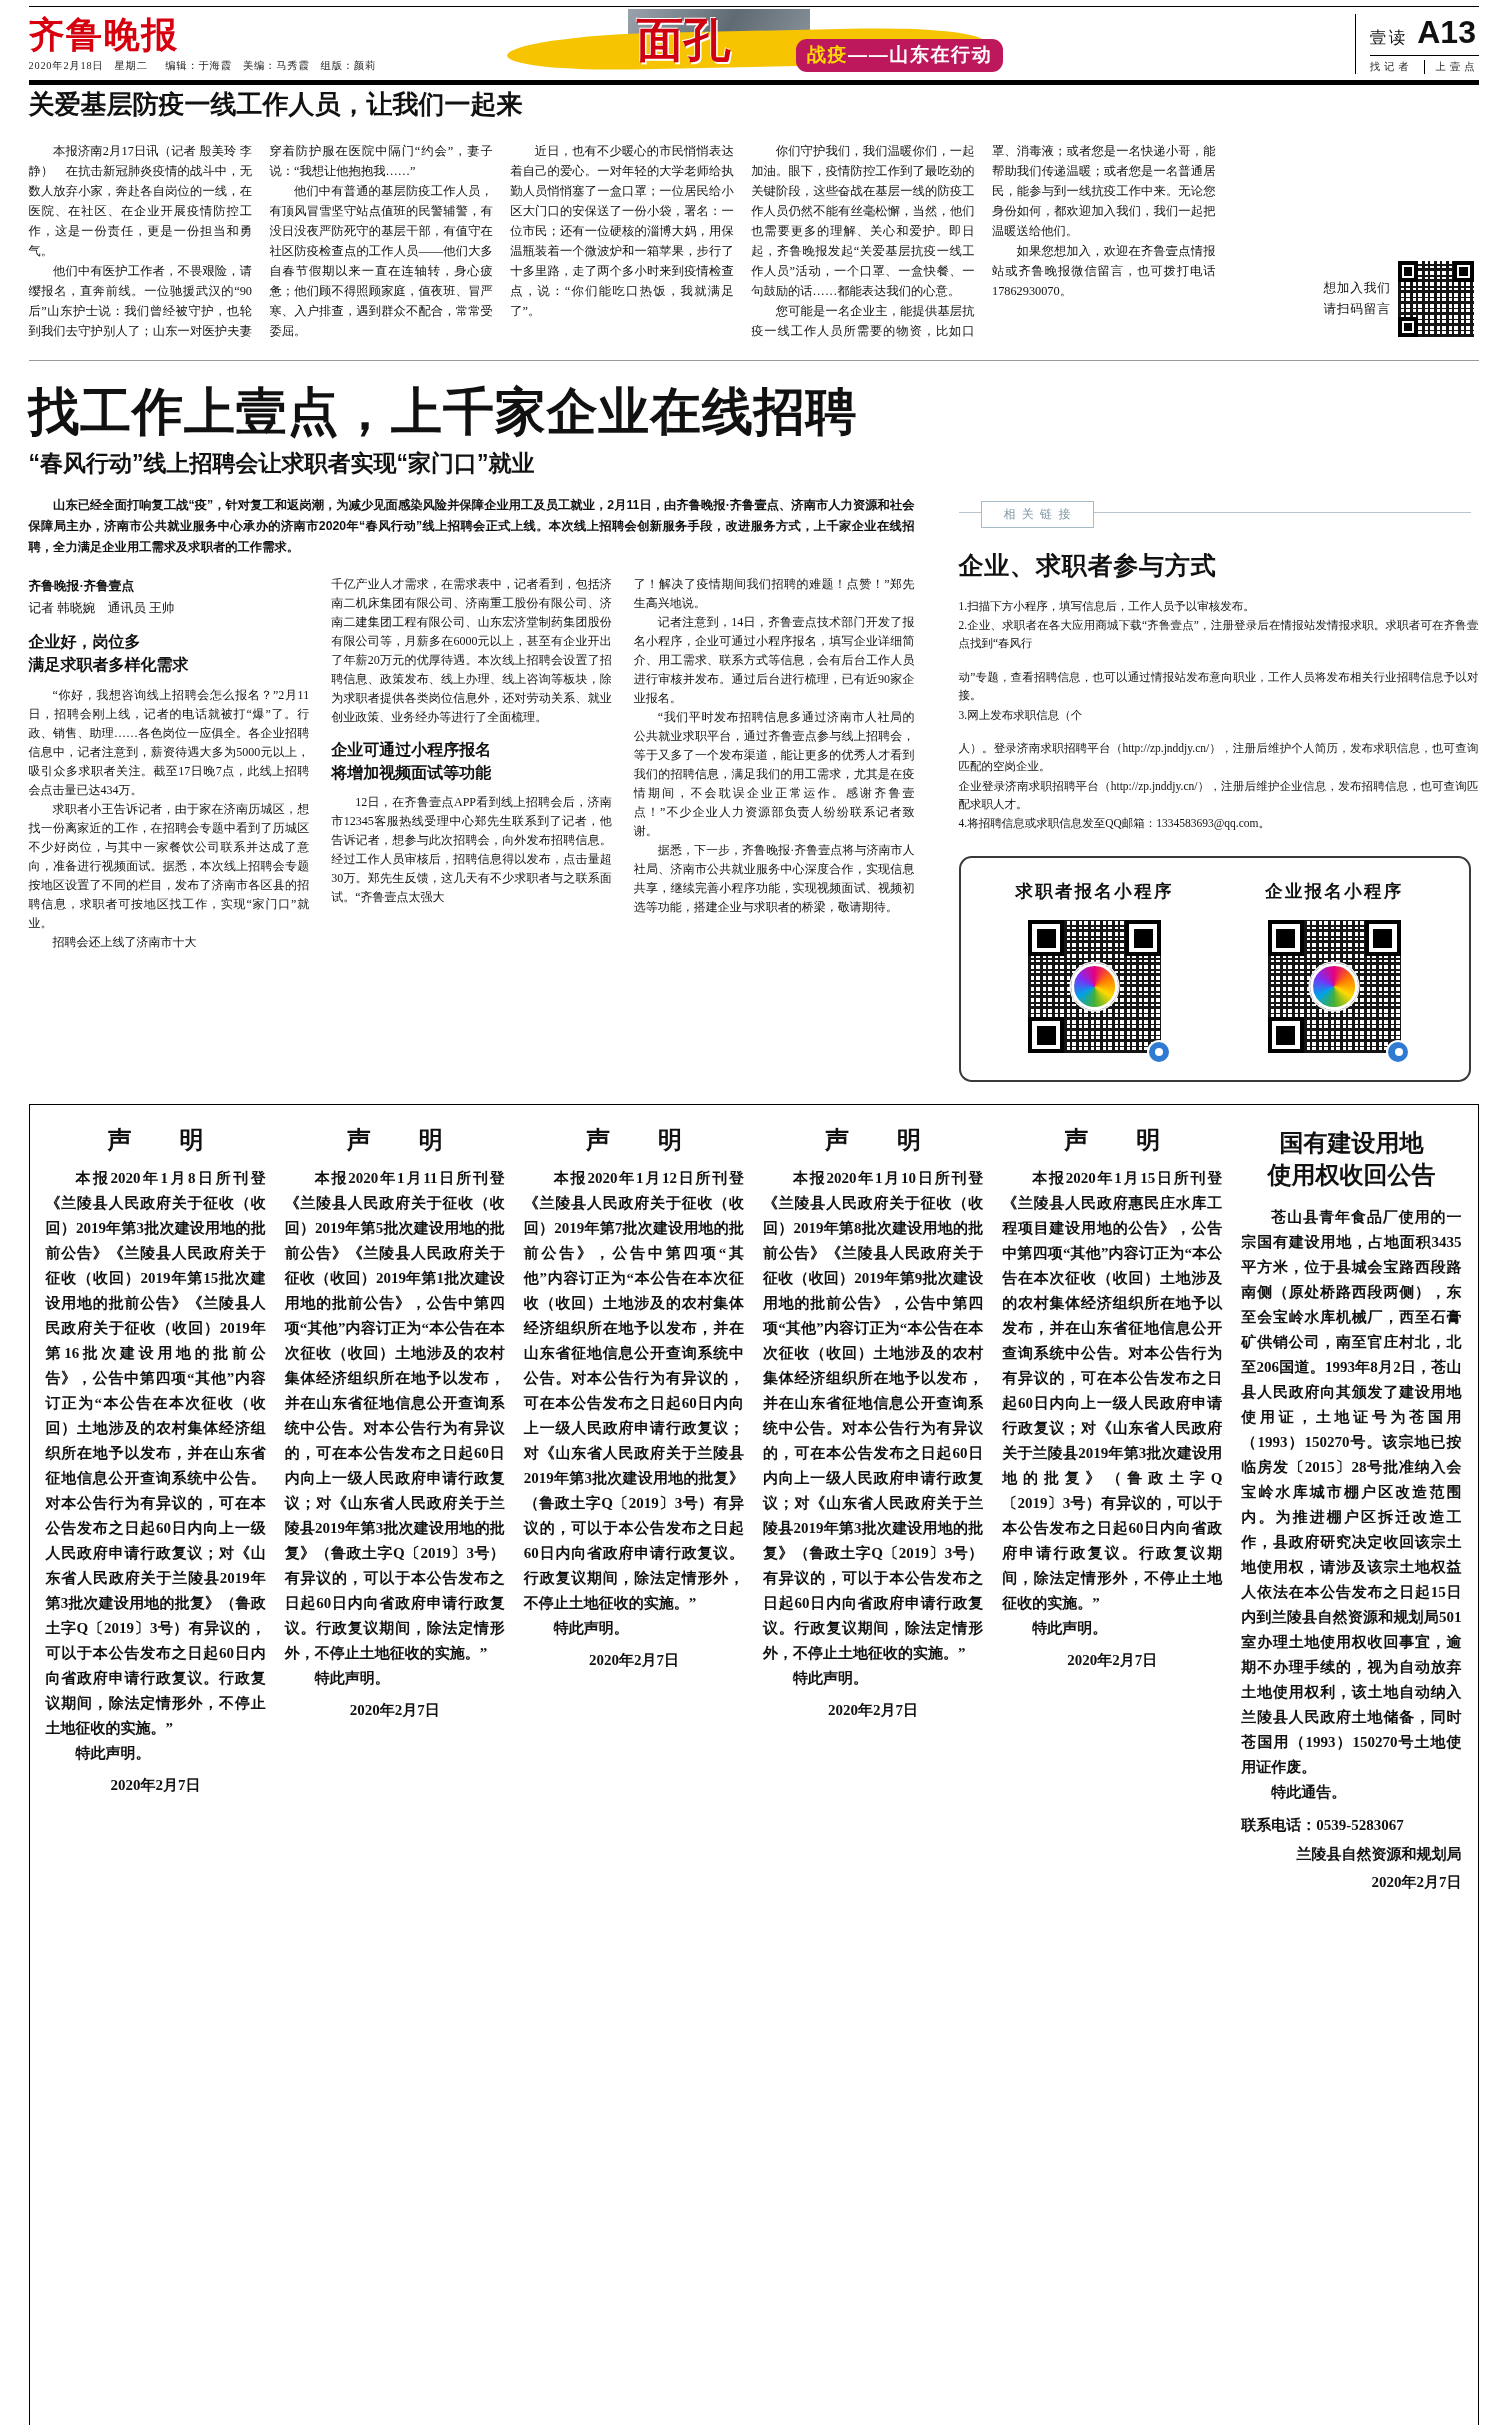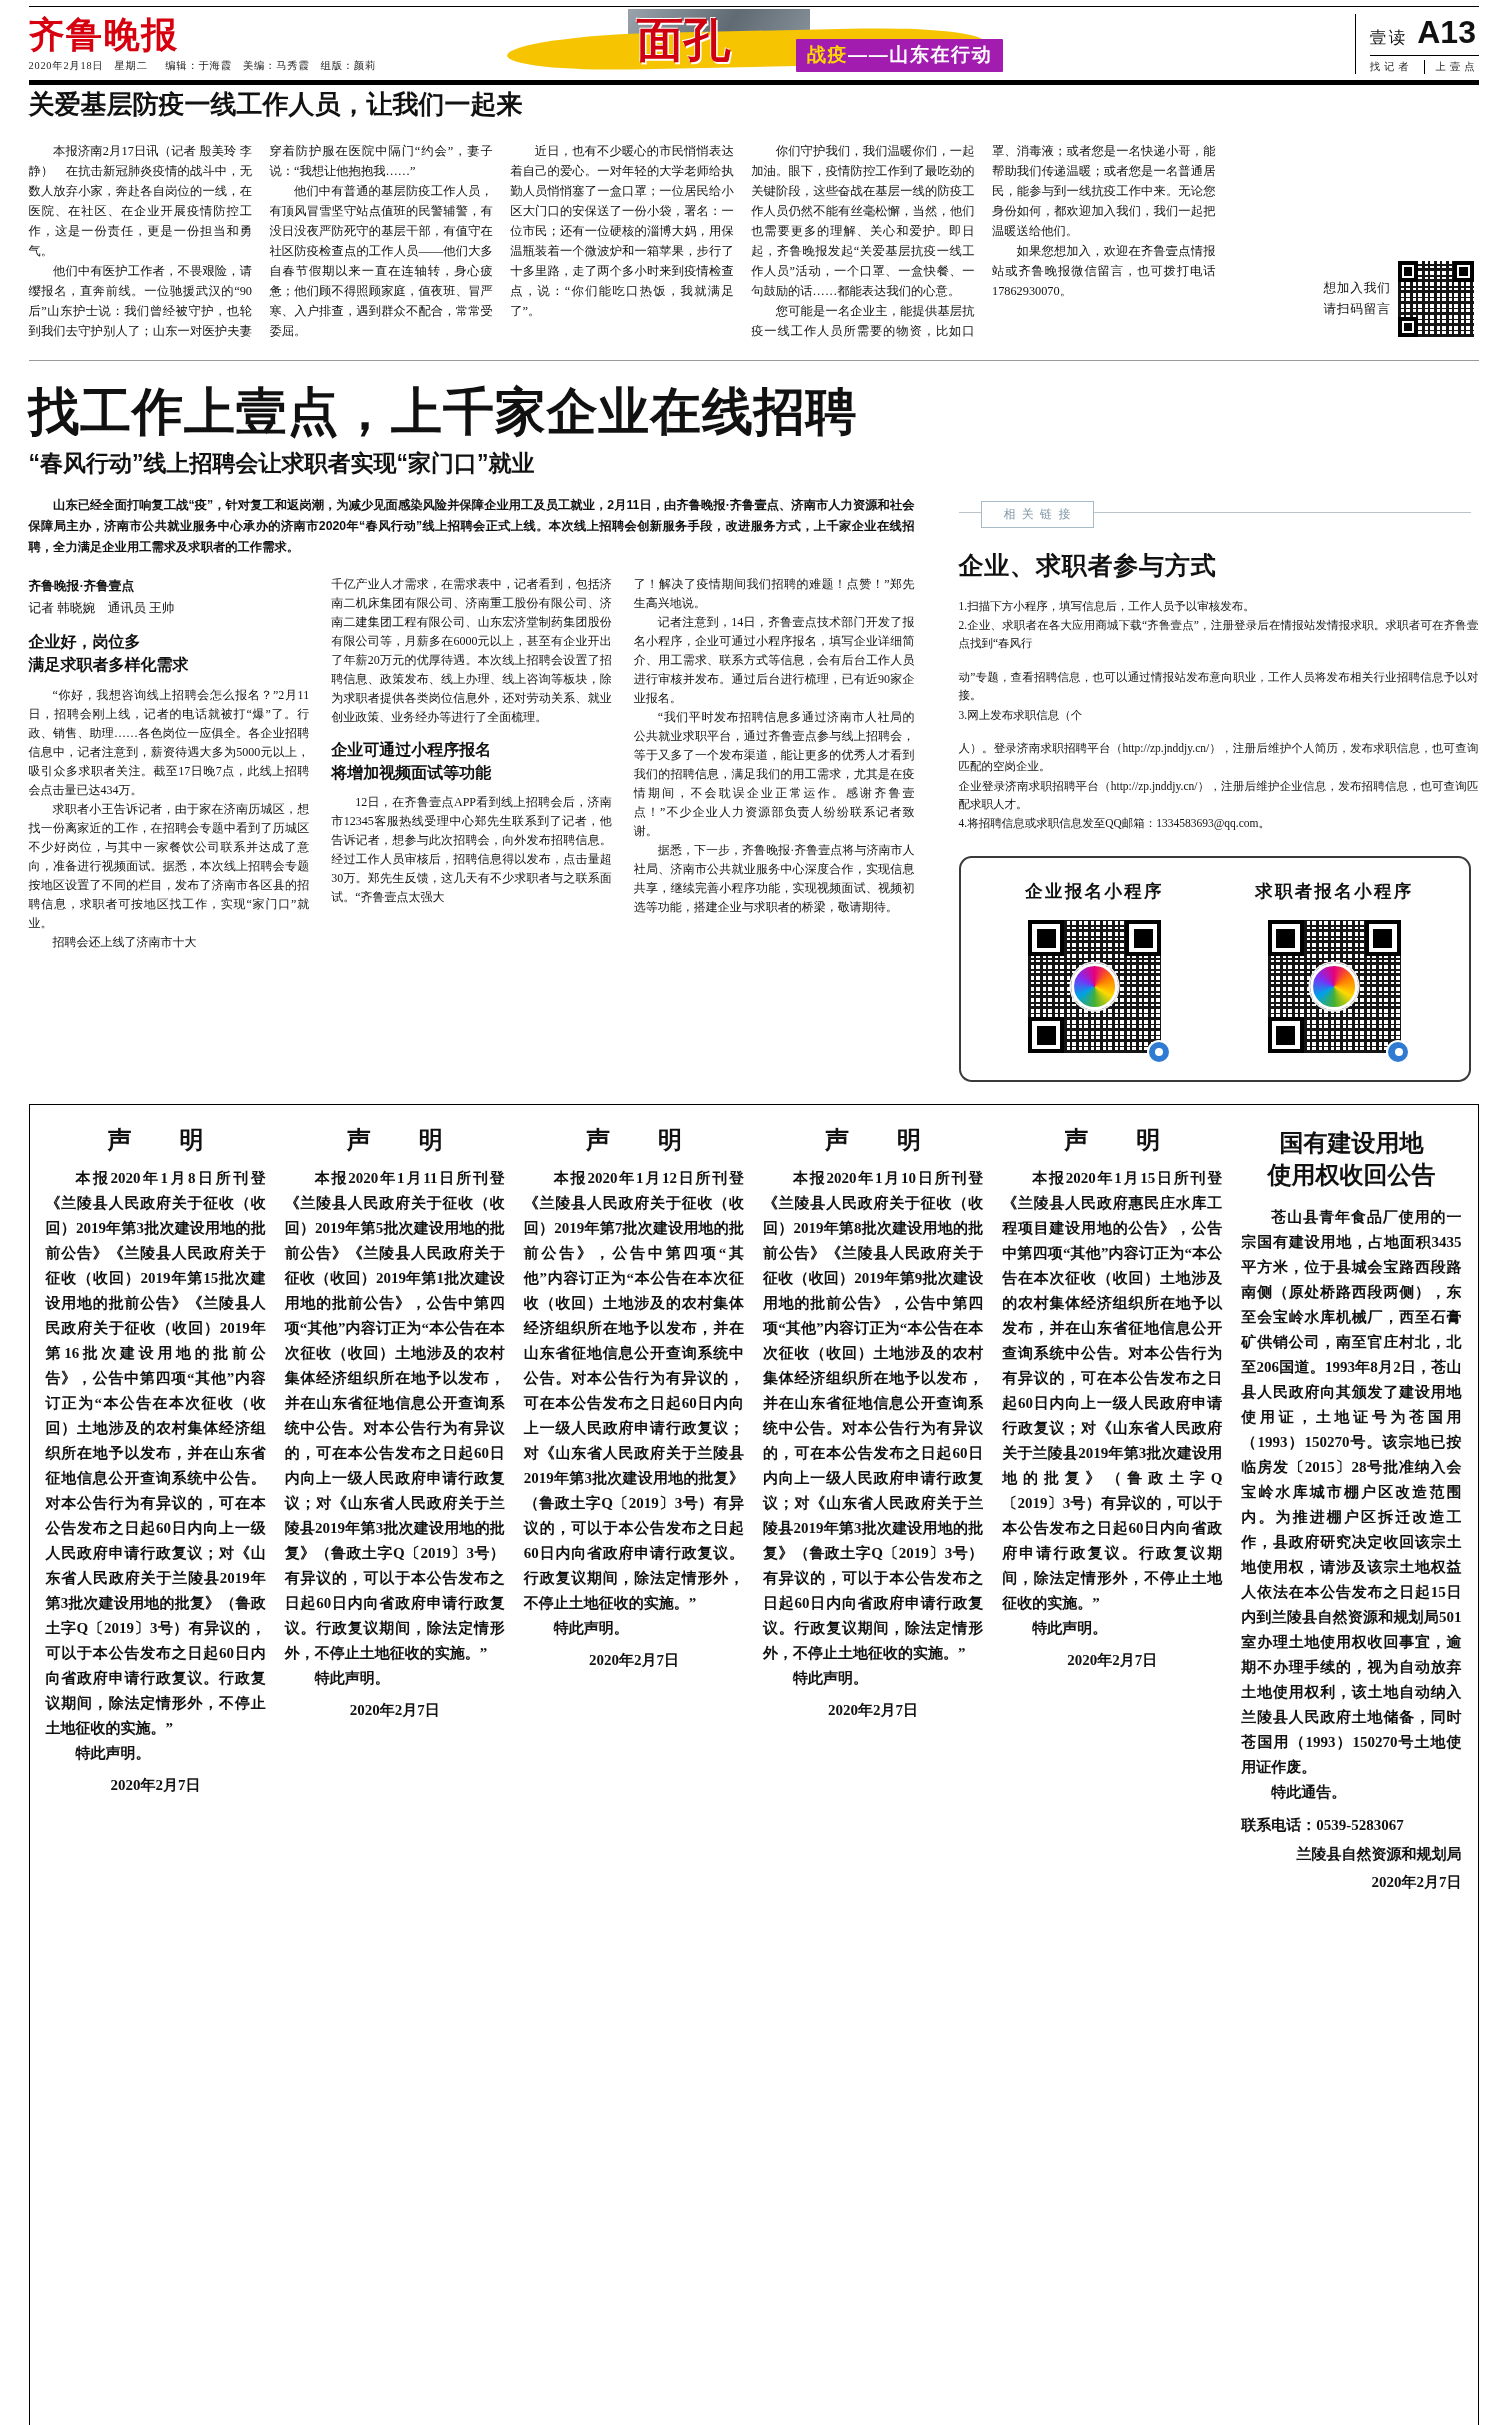--- a/index.html
+++ b/index.html
@@ -16,23 +16,23 @@
   .mast-left { display:flex; flex-direction:column; justify-content:center; }
   .logo { font-size:36px; font-weight:900; color:#d6000f; letter-spacing:1.6px; line-height:41px; }
   .dateline { font-size:10.3px; color:#222; display:flex; gap:17.4px; margin-top:3.2px; letter-spacing:0.8px; }
   .banner { position:absolute; left:50%; top:0; transform:translateX(-50%); width:506px; height:73px; }
   .banner-photo { position:absolute; left:127px; top:1.6px; width:182px; height:36px;
     background:linear-gradient(120deg,#9aa3ab 0%,#5f6a72 55%,#86919a 100%); }
   .swoosh { position:absolute; left:6.3px; top:24px; width:478px; height:36px; background:#f6c400;
     border-radius:50% 40% 50% 40% / 85% 70% 85% 70%; transform:rotate(-1.2deg); }
   .banner-title { position:absolute; left:136px; top:1.6px; font-size:47px; line-height:62px; font-weight:900;
     color:#cf0010; text-shadow:1.6px 1.6px 0 #fff, -0.8px -0.8px 0 #fff; z-index:2; }
-  .banner-slogan { position:absolute; right:3.2px; top:32px; background:#a21caf; color:#fff; z-index:2;
+  .banner-slogan { position:absolute; right:3.2px; top:32px; background:#be185d; color:#fff; z-index:2;
     font-family:"Liberation Sans","DejaVu Sans",sans-serif; font-weight:bold; font-size:19px;
-    padding:3.2px 11px; border-radius:1px; letter-spacing:1.6px; }
+    padding:3.2px 11px; border-radius:11px; letter-spacing:1.6px; }
   .sl-em { color:#ffd900; }
   .mast-right { display:flex; flex-direction:column; border-left:1.6px solid #000; padding-left:14.2px; gap:4px; min-width:119px; }
   .sec-row { display:flex; align-items:baseline; gap:9.5px; }
   .sec-name { font-size:16.6px; letter-spacing:2.4px; }
   .sec-page { font-size:32px; font-weight:900; font-family:"Liberation Sans","DejaVu Sans",sans-serif; }
   .sec-tagline { border-top:0.8px solid #000; padding-top:4px; font-size:10.3px; letter-spacing:4px; display:flex; gap:11px; color:#222; }
   .tag-sep { border-left:0.8px solid #000; }
   .head-bar { height:4.7px; background:#000; margin-top:0; }
 
   
@@ -235,39 +235,39 @@
             </div>
           <div class="rel-col cont">
               <p class="para">人）。登录济南求职招聘平台（http://zp.jnddjy.cn/），注册后维护个人简历，发布求职信息，也可查询匹配的空岗企业。</p>
               <p class="para">企业登录济南求职招聘平台（http://zp.jnddjy.cn/），注册后维护企业信息，发布招聘信息，也可查询匹配求职人才。</p>
               <p class="para">4.将招聘信息或求职信息发至QQ邮箱：1334583693@qq.com。</p>
             </div>
         </div>
 
         <div class="mp-box">
           <div class="mp-half">
+            <div class="mp-label">求职者报名小程序</div>
+            <div class="qr qr-large">
+              <div class="finder f1"></div>
+              <div class="finder f2"></div>
+              <div class="finder f3"></div>
+              <div class="qr-logo"></div>
+              <div class="badge"></div>
+            </div>
+          </div>
+          <div class="mp-half">
             <div class="mp-label">企业报名小程序</div>
             <div class="qr qr-large">
               <div class="finder f1"></div>
               <div class="finder f2"></div>
               <div class="finder f3"></div>
               <div class="qr-logo"></div>
               <div class="badge"></div>
             </div>
           </div>
-          <div class="mp-half">
-            <div class="mp-label">求职者报名小程序</div>
-            <div class="qr qr-large">
-              <div class="finder f1"></div>
-              <div class="finder f2"></div>
-              <div class="finder f3"></div>
-              <div class="qr-logo"></div>
-              <div class="badge"></div>
-            </div>
-          </div>
         </div>
       </div>
     </div>
   </section>
 
   <section class="notices">
     <div class="st">
       <h4>声　　明</h4>
       <div class="st-body">
           <p class="para">本报2020年1月8日所刊登《兰陵县人民政府关于征收（收回）2019年第3批次建设用地的批前公告》《兰陵县人民政府关于征收（收回）2019年第15批次建设用地的批前公告》《兰陵县人民政府关于征收（收回）2019年第16批次建设用地的批前公告》，公告中第四项“其他”内容订正为“本公告在本次征收（收回）土地涉及的农村集体经济组织所在地予以发布，并在山东省征地信息公开查询系统中公告。对本公告行为有异议的，可在本公告发布之日起60日内向上一级人民政府申请行政复议；对《山东省人民政府关于兰陵县2019年第3批次建设用地的批复》（鲁政土字Q〔2019〕3号）有异议的，可以于本公告发布之日起60日内向省政府申请行政复议。行政复议期间，除法定情形外，不停止土地征收的实施。”</p>

